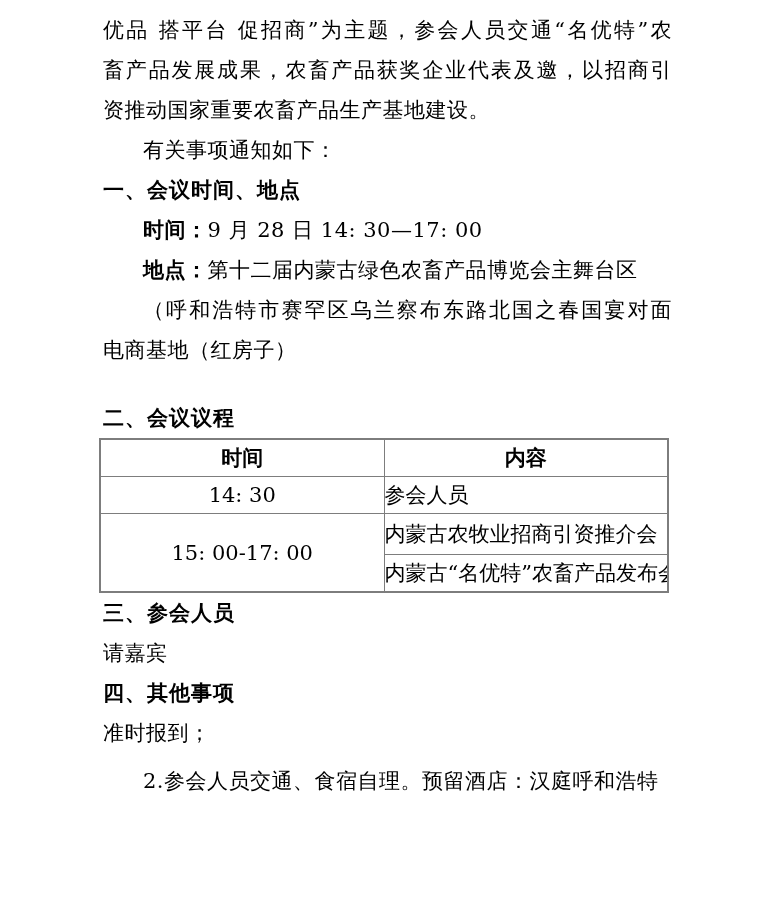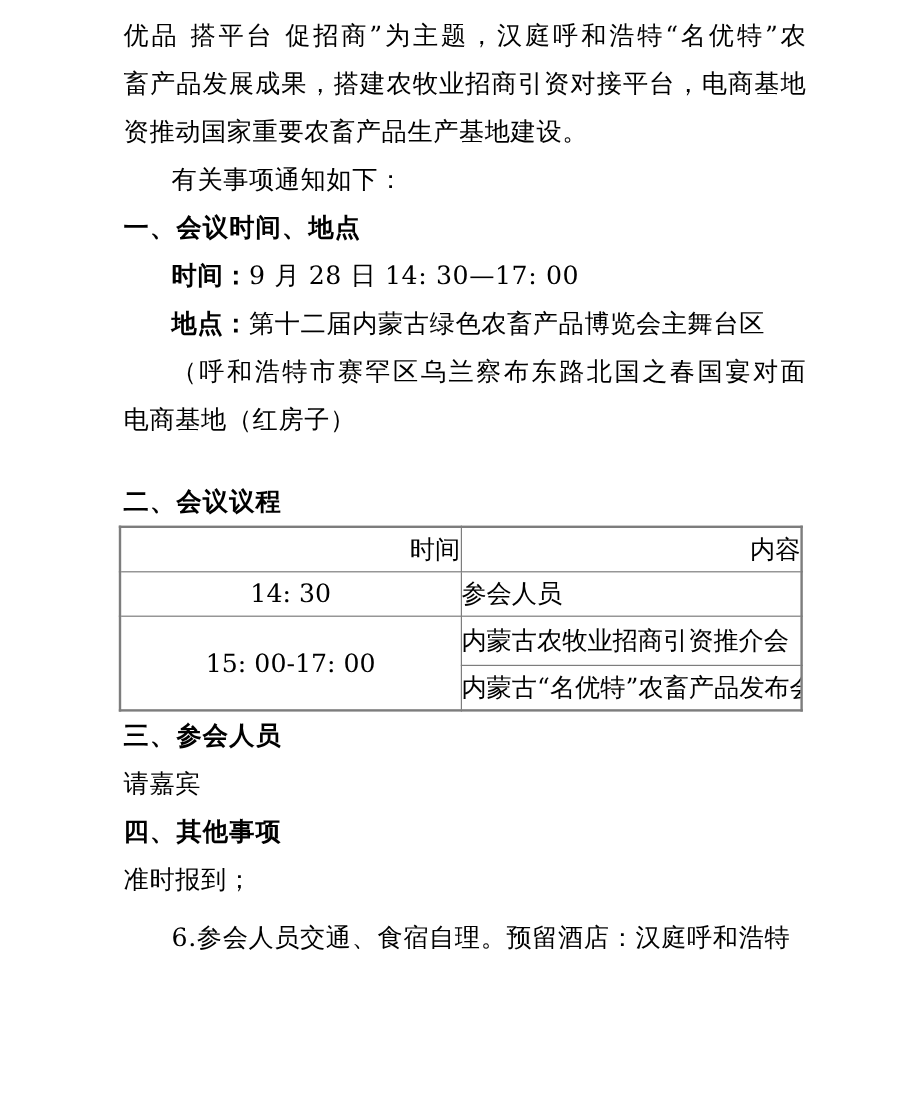--- a/index.html
+++ b/index.html
@@ -44,36 +44,36 @@
     border: 2px solid #7d7d7d;
   }
   table.agenda th, table.agenda td {
     border: 1px solid #7d7d7d;
     font-size: 21px;
     font-weight: normal;
     padding: 0;
     overflow: hidden;
     white-space: nowrap;
   }
-  table.agenda th { font-weight: normal; text-align: right; height: 36px; }
+  table.agenda th { font-weight: bold; text-align: center; height: 36px; }
   td.c-time { width: 140px; text-align: center; }
   td.c-item { text-align: left; padding-left: 13px; }
   tr.r1 td { height: 36px; margin-left: 24px; }
   tr.r2 td { height: 40px; }
   tr.r3 td { height: 36px; }
   .mt-sec3 { }
   .mt-last { margin-top: 8px; }
 </style>
 </head>
 <body>
 
 <div class="page">
 
-  <div class="t fill">优品 搭平台 促招商”为主题，汉庭呼和浩特“名优特”农</div>
-  <div class="t fill">畜产品发展成果，搭建农牧业招商引资对接平台，电商基地</div>
+  <div class="t fill">优品 搭平台 促招商”为主题，参会人员交通“名优特”农</div>
+  <div class="t fill">畜产品发展成果，农畜产品获奖企业代表及邀，以招商引</div>
   <div class="t">资推动国家重要农畜产品生产基地建设。</div>
 
   <div class="t ind">有关事项通知如下：</div>
 
   <div class="t hd">一、会议时间、地点</div>
 
   <div class="t ind">
     <span class="b">时间：</span><span>9 月 28 日 14: 30—17: 00</span>
   </div>
 
@@ -106,15 +106,15 @@
         <td class="c-item">内蒙古“名优特”农畜产品发布会</td>
       </tr>
     </tbody>
   </table>
 
   <div class="t hd mt-sec3">三、参会人员</div>
   <div class="t">请嘉宾</div>
 
   <div class="t hd">四、其他事项</div>
   <div class="t">准时报到；</div>
-  <div class="t ind mt-last">6.参会人员交通、食宿自理。预留酒店：汉庭呼和浩特</div>
+  <div class="t ind mt-last">2.参会人员交通、食宿自理。预留酒店：汉庭呼和浩特</div>
 
 </div>
 
 </body></html>

